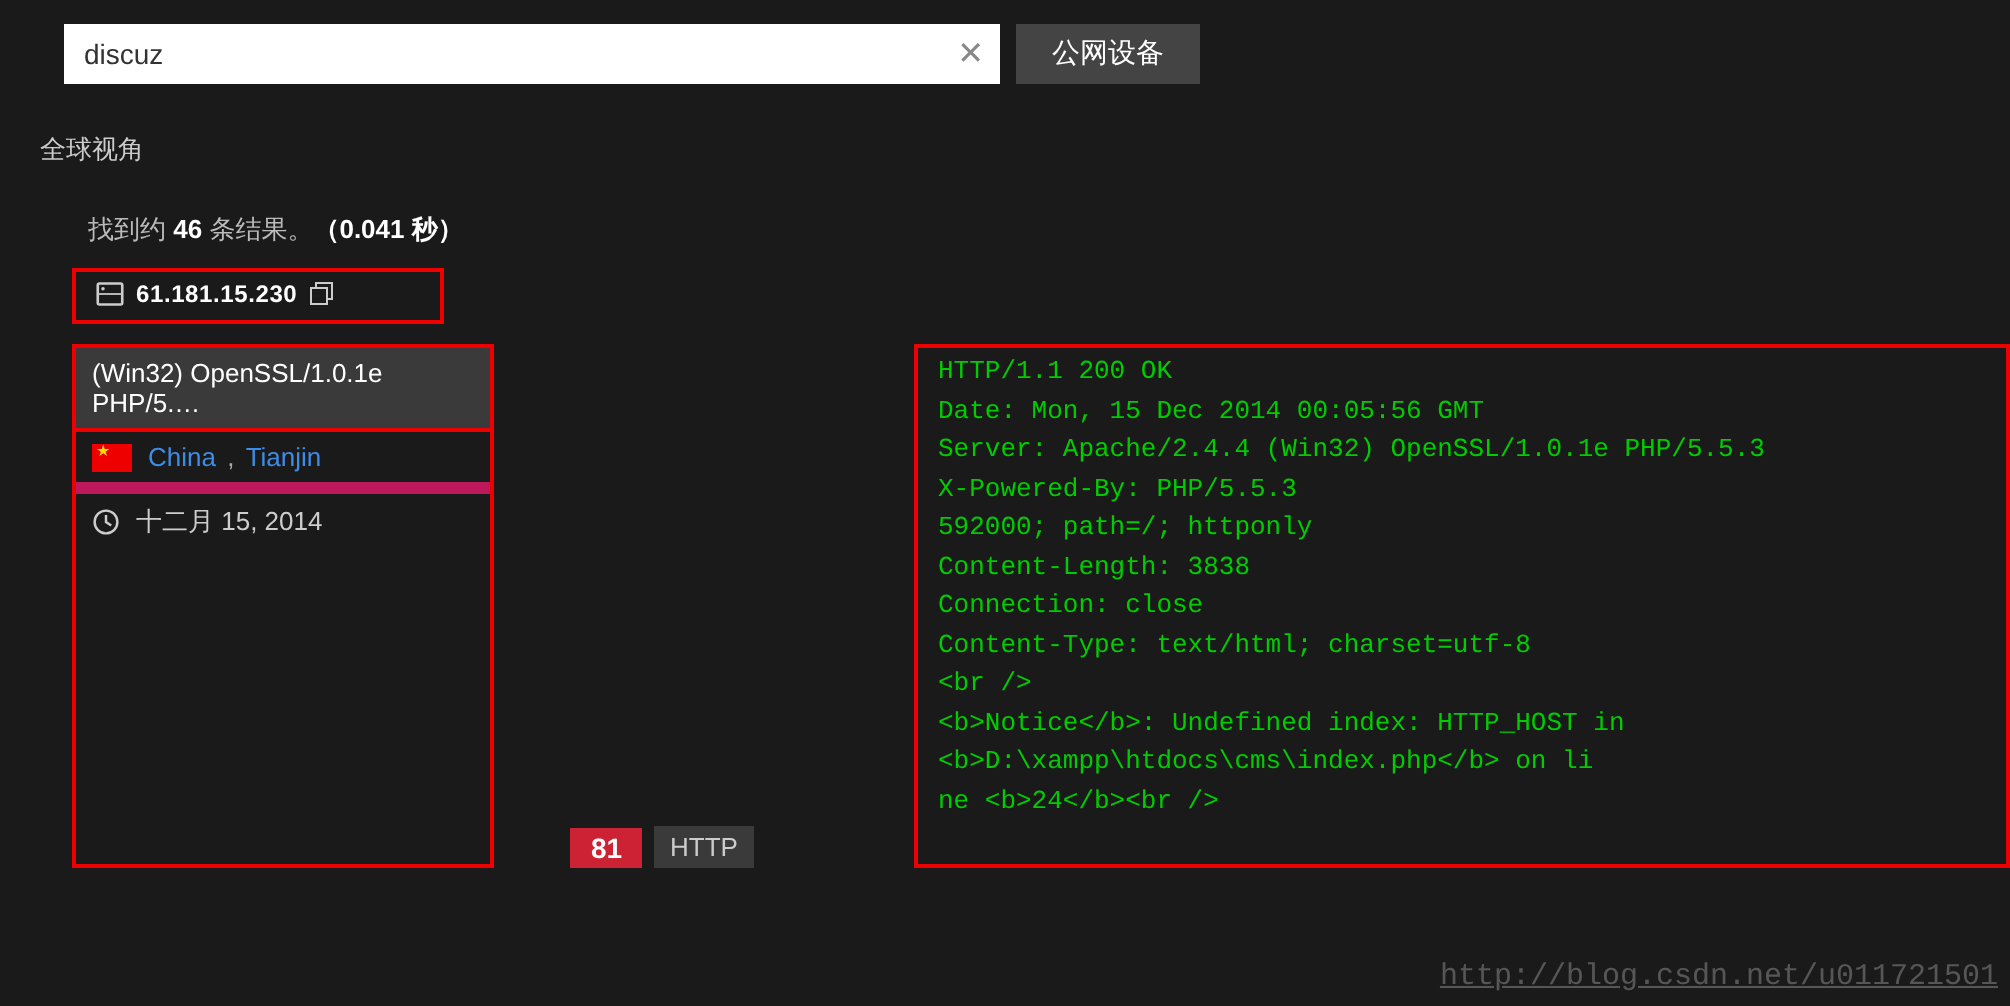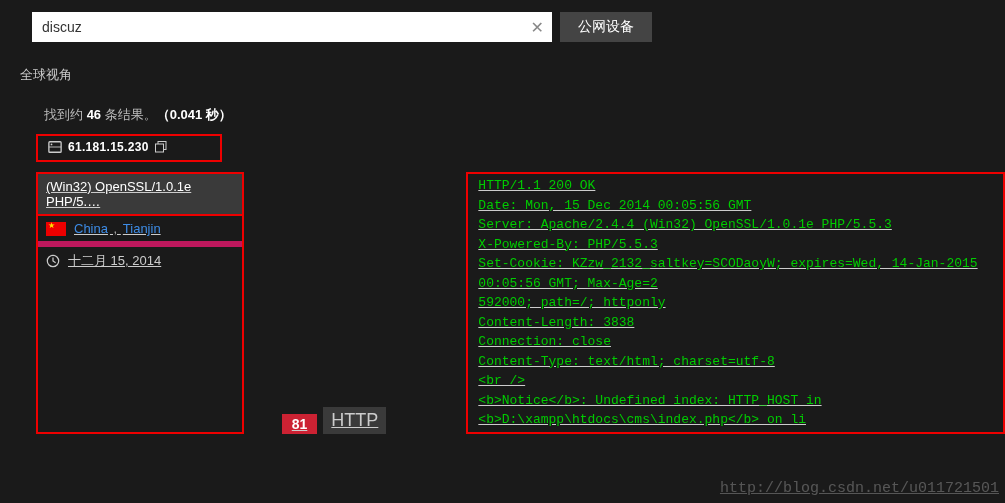--- a/index.html
+++ b/index.html
@@ -7,44 +7,44 @@
       background: #1a1a1a;
       color: #ccc;
       font-family: Arial, "Microsoft YaHei", sans-serif;
       font-size: 13px;
       width: 1005px;
       height: 503px;
       overflow: hidden;
       position: relative;
     }
     .search-bar { padding: 12px 0 12px 32px; display: flex; gap: 8px; align-items: center; }
-    .search-input-wrap { position: relative; background: #fff; width: 520px; height: 30px; display: flex; align-items: center; }
+    .search-input-wrap { position: relative; background: #fff; width: 468px; height: 30px; display: flex; align-items: center; }
     .search-input-wrap input { border: none; outline: none; flex: 1; padding: 0 30px 0 10px; height: 100%; font-size: 14px; color: #333; }
     .clear-btn { position: absolute; right: 8px; color: #888; font-size: 16px; cursor: pointer; }
     .filter-btn { background: #444; color: #fff; height: 30px; padding: 14px 18px; display: flex; align-items: center; font-size: 14px; cursor: pointer; }
     .view-title { padding: 12px 0 8px 20px; font-size: 13px; color: #ccc; }
     .results-count { padding: 14px 0 10px 44px; font-size: 13px; color: #bbb; }
     .results-count b { color: #fff; font-weight: bold; }
     .ip-box { margin: 0 0 10px 36px; border: 2px solid #e00; padding: 4px 10px 6px 10px; width: 186px; display: flex; align-items: center; gap: 6px; }
     .ip-box .storage-icon { width: 14px; height: 14px; }
     .ip-box .ip { color: #fff; font-size: 12px; font-weight: bold; letter-spacing: .3px; }
     .ip-box .copy-icon { width: 12px; height: 12px; cursor: pointer; }
-    .content-row { display: flex; margin-left: 36px; gap: 38px; text-decoration: underline; }
+    .content-row { display: flex; margin-left: 36px; gap: 38px; }
     .info-box { border: 2px solid #e00; width: 236px; }
     .info-line { padding: 5px 8px; display: flex; align-items: center; gap: 8px; font-size: 13px; }
     .info-line.server { background: #3a3a3a; color: #fff; border-bottom: 2px solid #e00; }
     .info-line.location { border-bottom: 6px solid #be185d; }
     .flag { width: 20px; height: 14px; background: #e00; position: relative; display: inline-block; }
     .flag::after { content: "★"; position: absolute; top: -1px; left: 2px; color: #fd0; font-size: 8px; }
     .country-link, .city-link { color: #3d8ce6; cursor: pointer; }
     .comma { color: #aaa; margin: 0 2px; }
     .clock-icon { width: 14px; height: 14px; }
     .port-col { display: flex; flex-direction: row; align-items: flex-end; gap: 6px; padding-top: 6px; }
     .port-badge { background: #c23; color: #fff; padding: 2px 10px; font-size: 14px; font-weight: bold; }
-    .proto-badge { background: #3a3a3a; color: #ccc; padding: 3px 8px; font-size: 18px; }
+    .proto-badge { background: #3a3a3a; color: #ccc; padding: 3px 8px; font-size: 13px; }
     .response-box { border: 2px solid #e00; padding: 2px 10px; font-family: "Courier New", monospace; font-size: 13px; line-height: 1.5; width: 610px; height: 262px; overflow: hidden; margin-left: 42px; }
     .response-box .txt { color: #0c0; }
     .watermark { position: absolute; right: 6px; bottom: 6px; color: rgba(200,200,200,.35); font-family: "Courier New", monospace; font-size: 15px; text-decoration: underline; }
   </style>
 </head>
 <body>
 
 <div class="search-bar">
   <div class="search-input-wrap">
     <input type="text" value="discuz" style="">
@@ -91,21 +91,20 @@
   <div class="port-col">
     <div class="port-badge">81</div>
     <div class="proto-badge">HTTP</div>
   </div>
 
   <div class="response-box">
     <div class="txt">HTTP/1.1 200 OK</div>
     <div class="txt">Date: Mon, 15 Dec 2014 00:05:56 GMT</div>
     <div class="txt">Server: Apache/2.4.4 (Win32) OpenSSL/1.0.1e PHP/5.5.3</div>
     <div class="txt">X-Powered-By: PHP/5.5.3</div>
-    <div class="txt">Set-Cookie: KZzw_2132_saltkey=SCODaoyW; expires=Wed, 14-Jan-2015 00:05:56 GMT; Max-Age=2</div>
     <div class="txt">592000; path=/; httponly</div>
     <div class="txt">Content-Length: 3838</div>
     <div class="txt">Connection: close</div>
     <div class="txt">Content-Type: text/html; charset=utf-8</div>
     <div class="txt"></div>
     <div class="txt">&lt;br /&gt;</div>
     <div class="txt">&lt;b&gt;Notice&lt;/b&gt;:  Undefined index: HTTP_HOST in &lt;b&gt;D:\xampp\htdocs\cms\index.php&lt;/b&gt; on li</div>
     <div class="txt">ne &lt;b&gt;24&lt;/b&gt;&lt;br /&gt;</div>
 
   </div>

